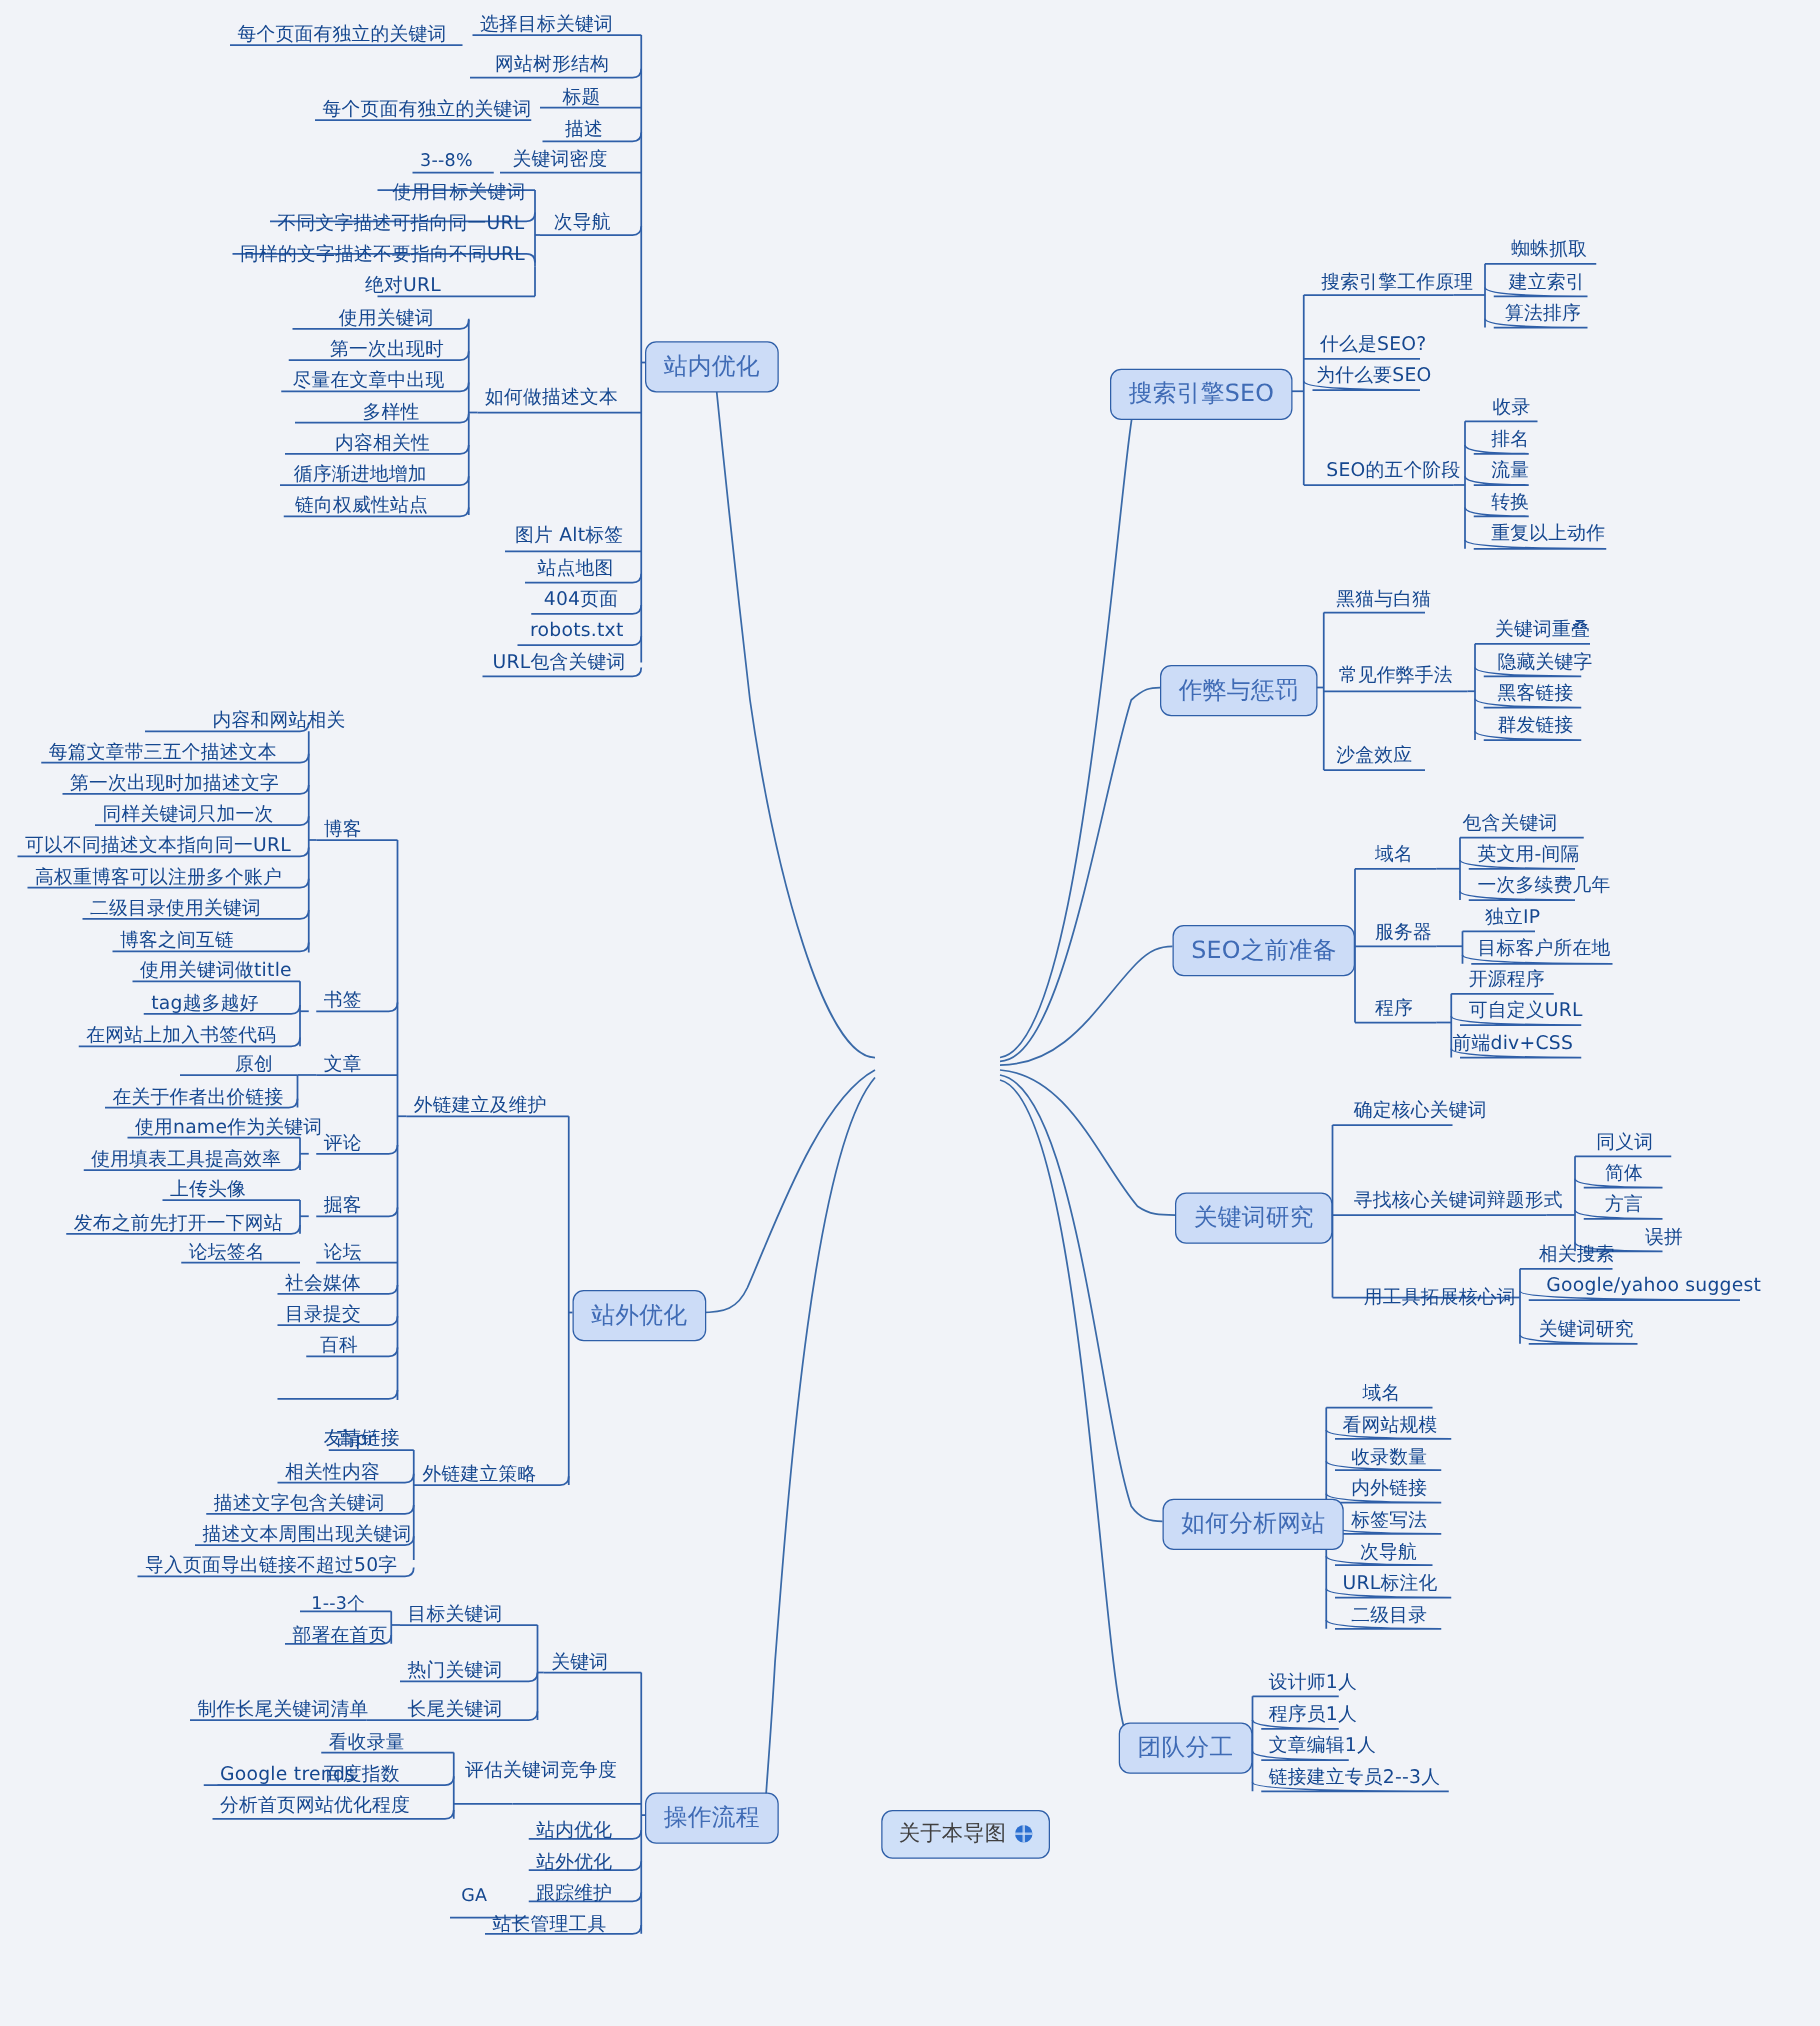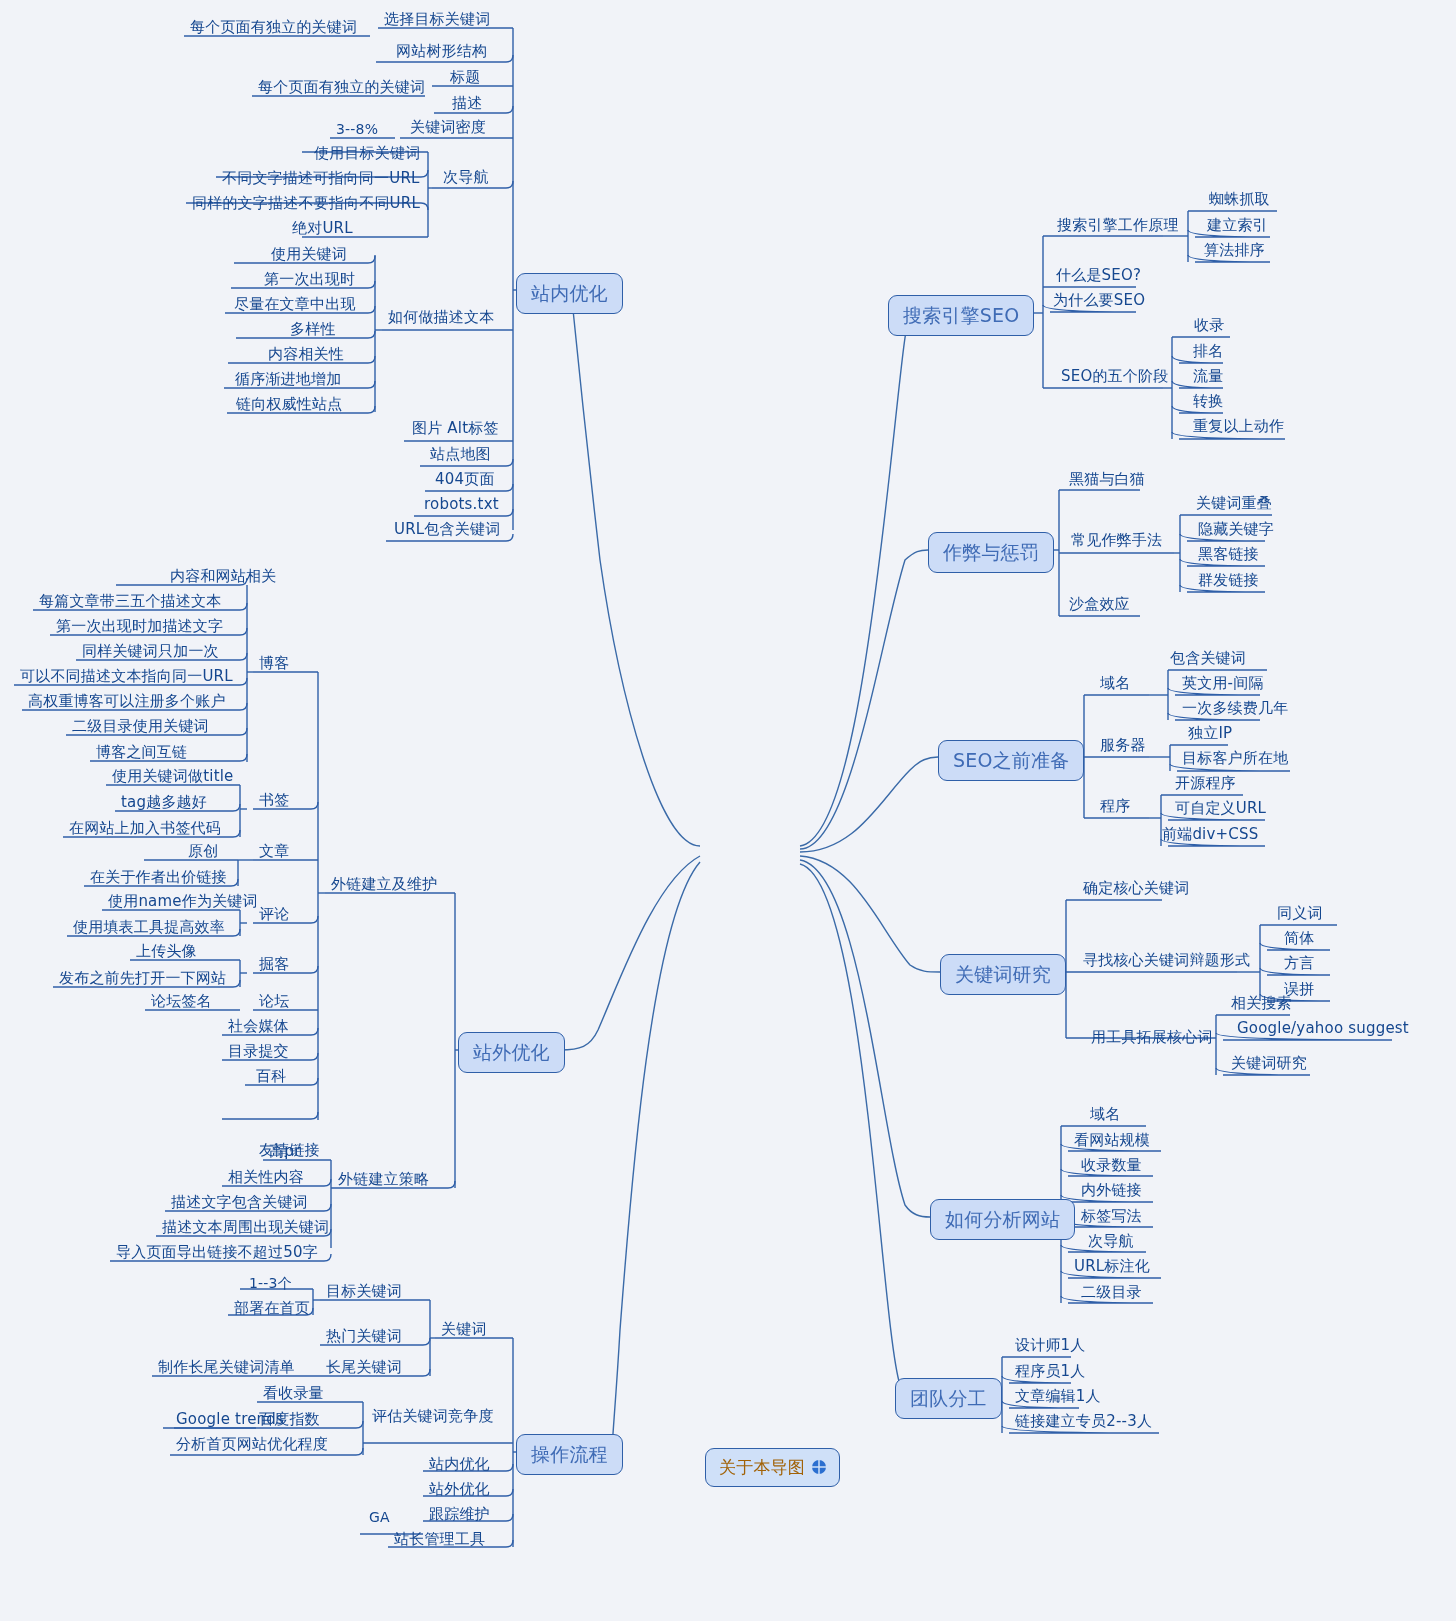--- a/index.html
+++ b/index.html
@@ -48,21 +48,21 @@
     line-height:32px;
     color:#173a6b;
   }
   .about{
     background:#cfe0f8;
     border:1.4px solid #2f5fa8;
     border-radius:9px;
     padding:7px 13px 8px 13px;
     font-size:17px;
     line-height:22px;
-    color:#a16207;
+    color:#404040;
     display:flex;
     align-items:center;
     gap:7px;
   }
   .globe{
     width:14px;height:14px;border-radius:50%;
     background:#2b6fd0;
     display:inline-block;
     position:relative;
     flex:0 0 auto;
@@ -483,21 +483,21 @@
   <div class="node leaf" style="left:1156px;top:823px;">前端div+CSS</div>
 
   <div class="node pill" style="left:940px;top:954px;">关键词研究</div>
 
   <div class="node leaf" style="left:1077px;top:877px;">确定核心关键词</div>
 
   <div class="node leaf" style="left:1077px;top:949px;">寻找核心关键词辩题形式</div>
   <div class="node leaf" style="left:1271px;top:902px;">同义词</div>
   <div class="node leaf" style="left:1278px;top:927px;">简体</div>
   <div class="node leaf" style="left:1278px;top:952px;">方言</div>
-  <div class="node leaf" style="left:1278px;top:978px;">误拼</div>
+  <div class="node leaf" style="left:1310px;top:978px;">误拼</div>
 
   <div class="node leaf" style="left:1085px;top:1026px;">用工具拓展核心词</div>
   <div class="node leaf" style="left:1225px;top:992px;">相关搜索</div>
   <div class="node leaf" style="left:1231px;top:1017px;">Google/yahoo suggest</div>
   <div class="node leaf" style="left:1225px;top:1052px;">关键词研究</div>
 
   <div class="node pill" style="left:930px;top:1199px;">如何分析网站</div>
 
   <div class="node leaf" style="left:1084px;top:1103px;">域名</div>
   <div class="node leaf" style="left:1068px;top:1129px;">看网站规模</div>

